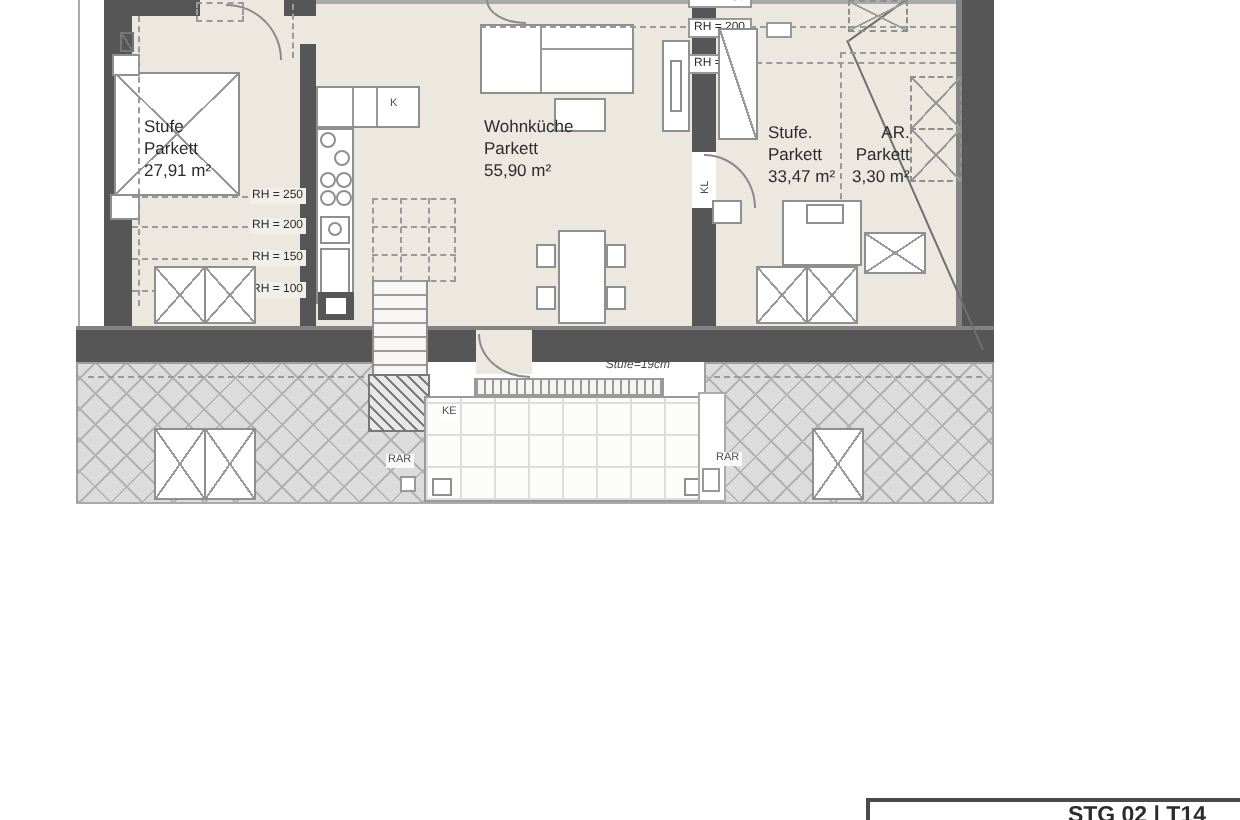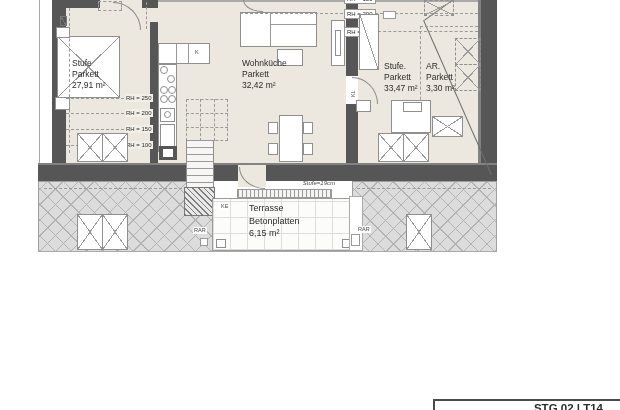--- a/index.html
+++ b/index.html
@@ -150,21 +150,21 @@
 
   <div class="furn" style="left:268px;top:122px;width:10px;height:12px;"></div>
   <div class="furn" style="left:268px;top:143px;width:10px;height:12px;"></div>
   <div class="furn" style="left:303px;top:122px;width:10px;height:12px;"></div>
   <div class="furn" style="left:303px;top:143px;width:10px;height:12px;"></div>
   <div class="furn" style="left:279px;top:115px;width:24px;height:47px;"></div>
 
   <div class="room-label" style="left:242px;top:58px;">
     <div>Wohnküche</div>
     <div>Parkett</div>
-    <div>32,42 m²</div>
+    <div>55,90 m²</div>
   </div>
 
   <div class="arc" style="left:239px;top:167px;width:26px;height:22px;border-left:1px solid #8a8a8a;border-bottom:1px solid #8a8a8a;border-bottom-left-radius:100% 100%;"></div>
 
   <div class="dashH" style="left:240px;top:13px;width:238px;"></div>
   <div class="dashH" style="left:378px;top:31px;width:100px;"></div>
   <div class="rh-tag" style="left:344px;top:-6px;">RH = 150</div>
   <div class="rh-tag" style="left:344px;top:9px;">RH = 200</div>
   <div class="rh-tag" style="left:344px;top:27px;">RH = 250</div>
   <div class="abs" style="left:383px;top:11px;width:13px;height:8px;border:1px solid #999;background:#fff;"></div>
@@ -184,37 +184,32 @@
   <div class="xbox" style="left:378px;top:133px;width:26px;height:29px;"></div>
   <div class="xbox" style="left:403px;top:133px;width:26px;height:29px;"></div>
   <div class="xbox dashed" style="left:455px;top:38px;width:26px;height:27px;"></div>
   <div class="xbox dashed" style="left:455px;top:64px;width:26px;height:27px;"></div>
 
   <div class="room-label" style="left:384px;top:61px;">
     <div>Stufe.</div>
     <div>Parkett</div>
     <div>33,47 m²</div>
   </div>
-  <div class="room-label" style="left:426px;top:61px;">
+  <div class="room-label" style="left:426px;top:61px;text-align:right;">
     <div>AR.</div>
     <div>Parkett</div>
     <div>3,30 m²</div>
   </div>
 
   <div class="tiny" style="left:288px;top:180px;width:46px;text-align:right;font-style:italic;background:transparent;font-size:6px;">Stufe=19cm</div>
   <div class="step" style="left:237px;top:189px;width:95px;height:9px;"></div>
   <div class="tiles" style="left:212px;top:198px;width:140px;height:53px;"></div>
   <div class="furn" style="left:216px;top:239px;width:10px;height:9px;"></div>
   <div class="furn" style="left:342px;top:239px;width:10px;height:9px;"></div>
   <div class="tiny" style="left:220px;top:203px;">KE</div>
-  <div class="room-label" style="left:249px;top:202px;font-size:9px;line-height:12.5px;">
-    <div>Terrasse</div>
-    <div>Betonplatten</div>
-    <div>6,15 m²</div>
-  </div>
 
   <div class="abs" style="left:349px;top:196px;width:14px;height:55px;background:#fff;border:1px solid #ababab;"></div>
   <div class="abs" style="left:351px;top:234px;width:9px;height:12px;border:1px solid #999;background:#fff;"></div>
   <div class="abs" style="left:200px;top:238px;width:8px;height:8px;border:1px solid #999;background:#fff;"></div>
   <div class="tiny" style="left:193px;top:227px;">RAR</div>
   <div class="tiny" style="left:357px;top:226px;">RAR</div>
 
   <div class="title-box">
     <span>STG 02 | T14</span>
   </div>

